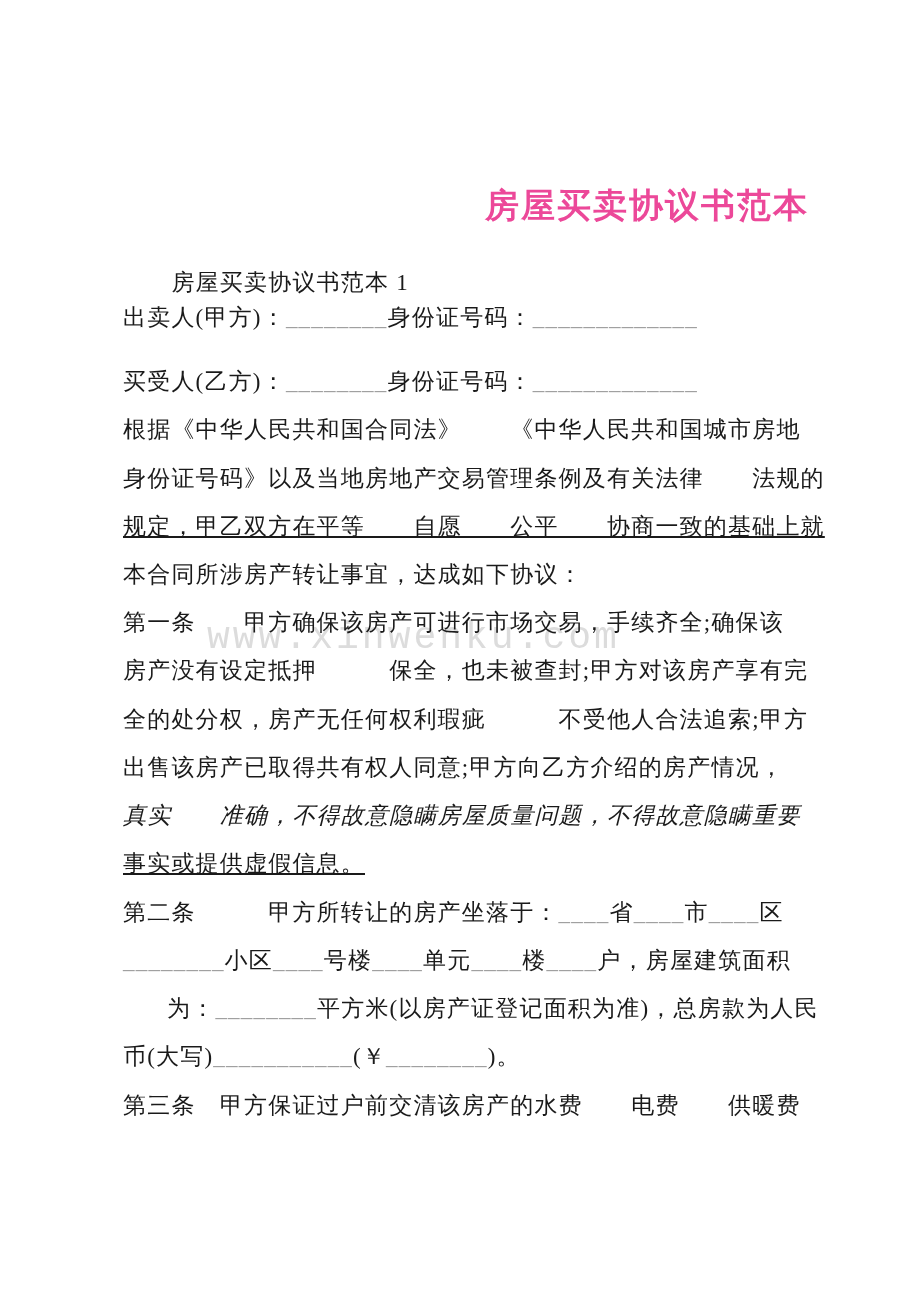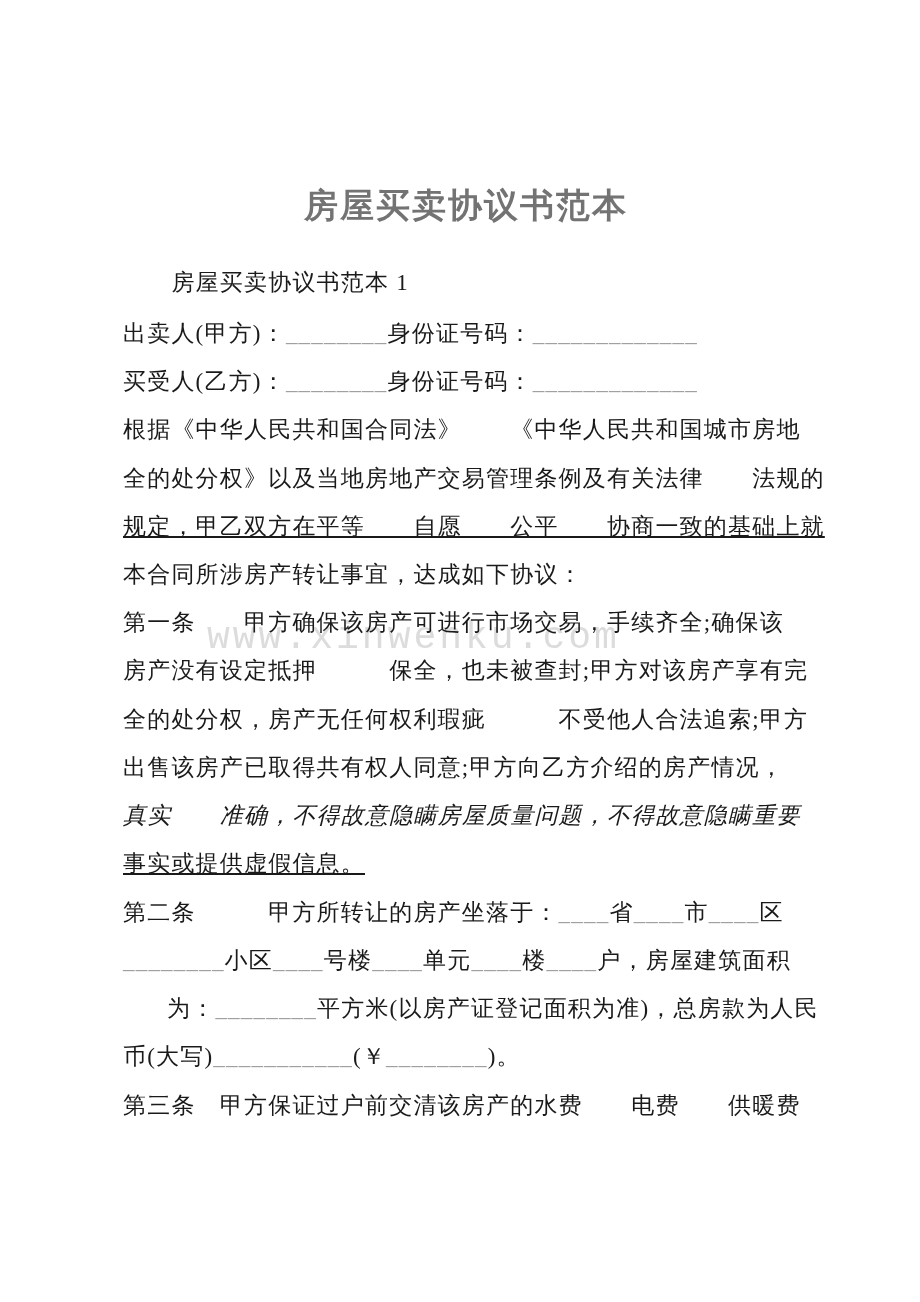--- a/index.html
+++ b/index.html
@@ -13,26 +13,26 @@
     height: 1302px;
     background: #ffffff;
     overflow: hidden;
     font-family: "Liberation Serif", "DejaVu Serif", serif;
   }
   .doc-title {
     position: absolute;
     left: 123px;
     top: 160px;
     width: 686px;
-    text-align: center;
+    text-align: right;
     font-family: Liberation Serif, serif;
     font-weight: bold;
     font-size: 34px;
     letter-spacing: 2px;
-    color: #737373;
+    color: #ec4899;
     white-space: nowrap;
     z-index: 2;
   }
   .watermark {
     position: absolute;
     left: 207px;
     top: 616px;
     font-family: Liberation Mono, monospace;
     font-size: 38px;
     letter-spacing: 3px;
@@ -66,24 +66,24 @@
 <body>
 
 <div class="page">
 
   <div class="watermark">www.xinwenku.com</div>
 
   <h1 class="doc-title">房屋买卖协议书范本</h1>
 
   <div id="doc-body">
       <div class="line" style="top: 270px;"><span>　　房屋买卖协议书范本 1</span></div>
-      <div class="line" style="top: 321px;"><span>出卖人(甲方)：</span><span class="blank">________</span><span>身份证号码：</span><span class="blank">_____________</span></div>
+      <div class="line" style="top: 305px;"><span>出卖人(甲方)：</span><span class="blank">________</span><span>身份证号码：</span><span class="blank">_____________</span></div>
       <div class="line" style="top: 369px;"><span>买受人(乙方)：</span><span class="blank">________</span><span>身份证号码：</span><span class="blank">_____________</span></div>
       <div class="line" style="top: 417px;"><span>根据《中华人民共和国合同法》　　《中华人民共和国城市房地</span></div>
-      <div class="line" style="top: 466px;"><span>全的处分权》以及当地房地产交易管理条例及有关法律　　法规的</span></div>
+      <div class="line" style="top: 466px;"><span>身份证号码》以及当地房地产交易管理条例及有关法律　　法规的</span></div>
       <div class="line" style="top: 514px; text-decoration: underline;"><span>规定，甲乙双方在平等　　自愿　　公平　　协商一致的基础上就</span></div>
       <div class="line" style="top: 562px;"><span>本合同所涉房产转让事宜，达成如下协议：</span></div>
       <div class="line" style="top: 610px;"><span>第一条　　甲方确保该房产可进行市场交易，手续齐全;确保该</span></div>
       <div class="line" style="top: 658px;"><span>房产没有设定抵押　　　保全，也未被查封;甲方对该房产享有完</span></div>
       <div class="line" style="top: 707px;"><span>全的处分权，房产无任何权利瑕疵　　　不受他人合法追索;甲方</span></div>
       <div class="line" style="top: 755px;"><span>出售该房产已取得共有权人同意;甲方向乙方介绍的房产情况，</span></div>
       <div class="line" style="top: 803px; font-style: italic;"><span>真实　　准确，不得故意隐瞒房屋质量问题，不得故意隐瞒重要</span></div>
       <div class="line" style="top: 851px; text-decoration: underline;"><span>事实或提供虚假信息。</span></div>
       <div class="line" style="top: 900px;"><span>第二条　　　甲方所转让的房产坐落于：</span><span class="blank">____</span><span>省</span><span class="blank">____</span><span>市</span><span class="blank">____</span><span>区</span></div>
       <div class="line" style="top: 948px;"><span class="blank">________</span><span>小区</span><span class="blank">____</span><span>号楼</span><span class="blank">____</span><span>单元</span><span class="blank">____</span><span>楼</span><span class="blank">____</span><span>户，房屋建筑面积</span></div>

